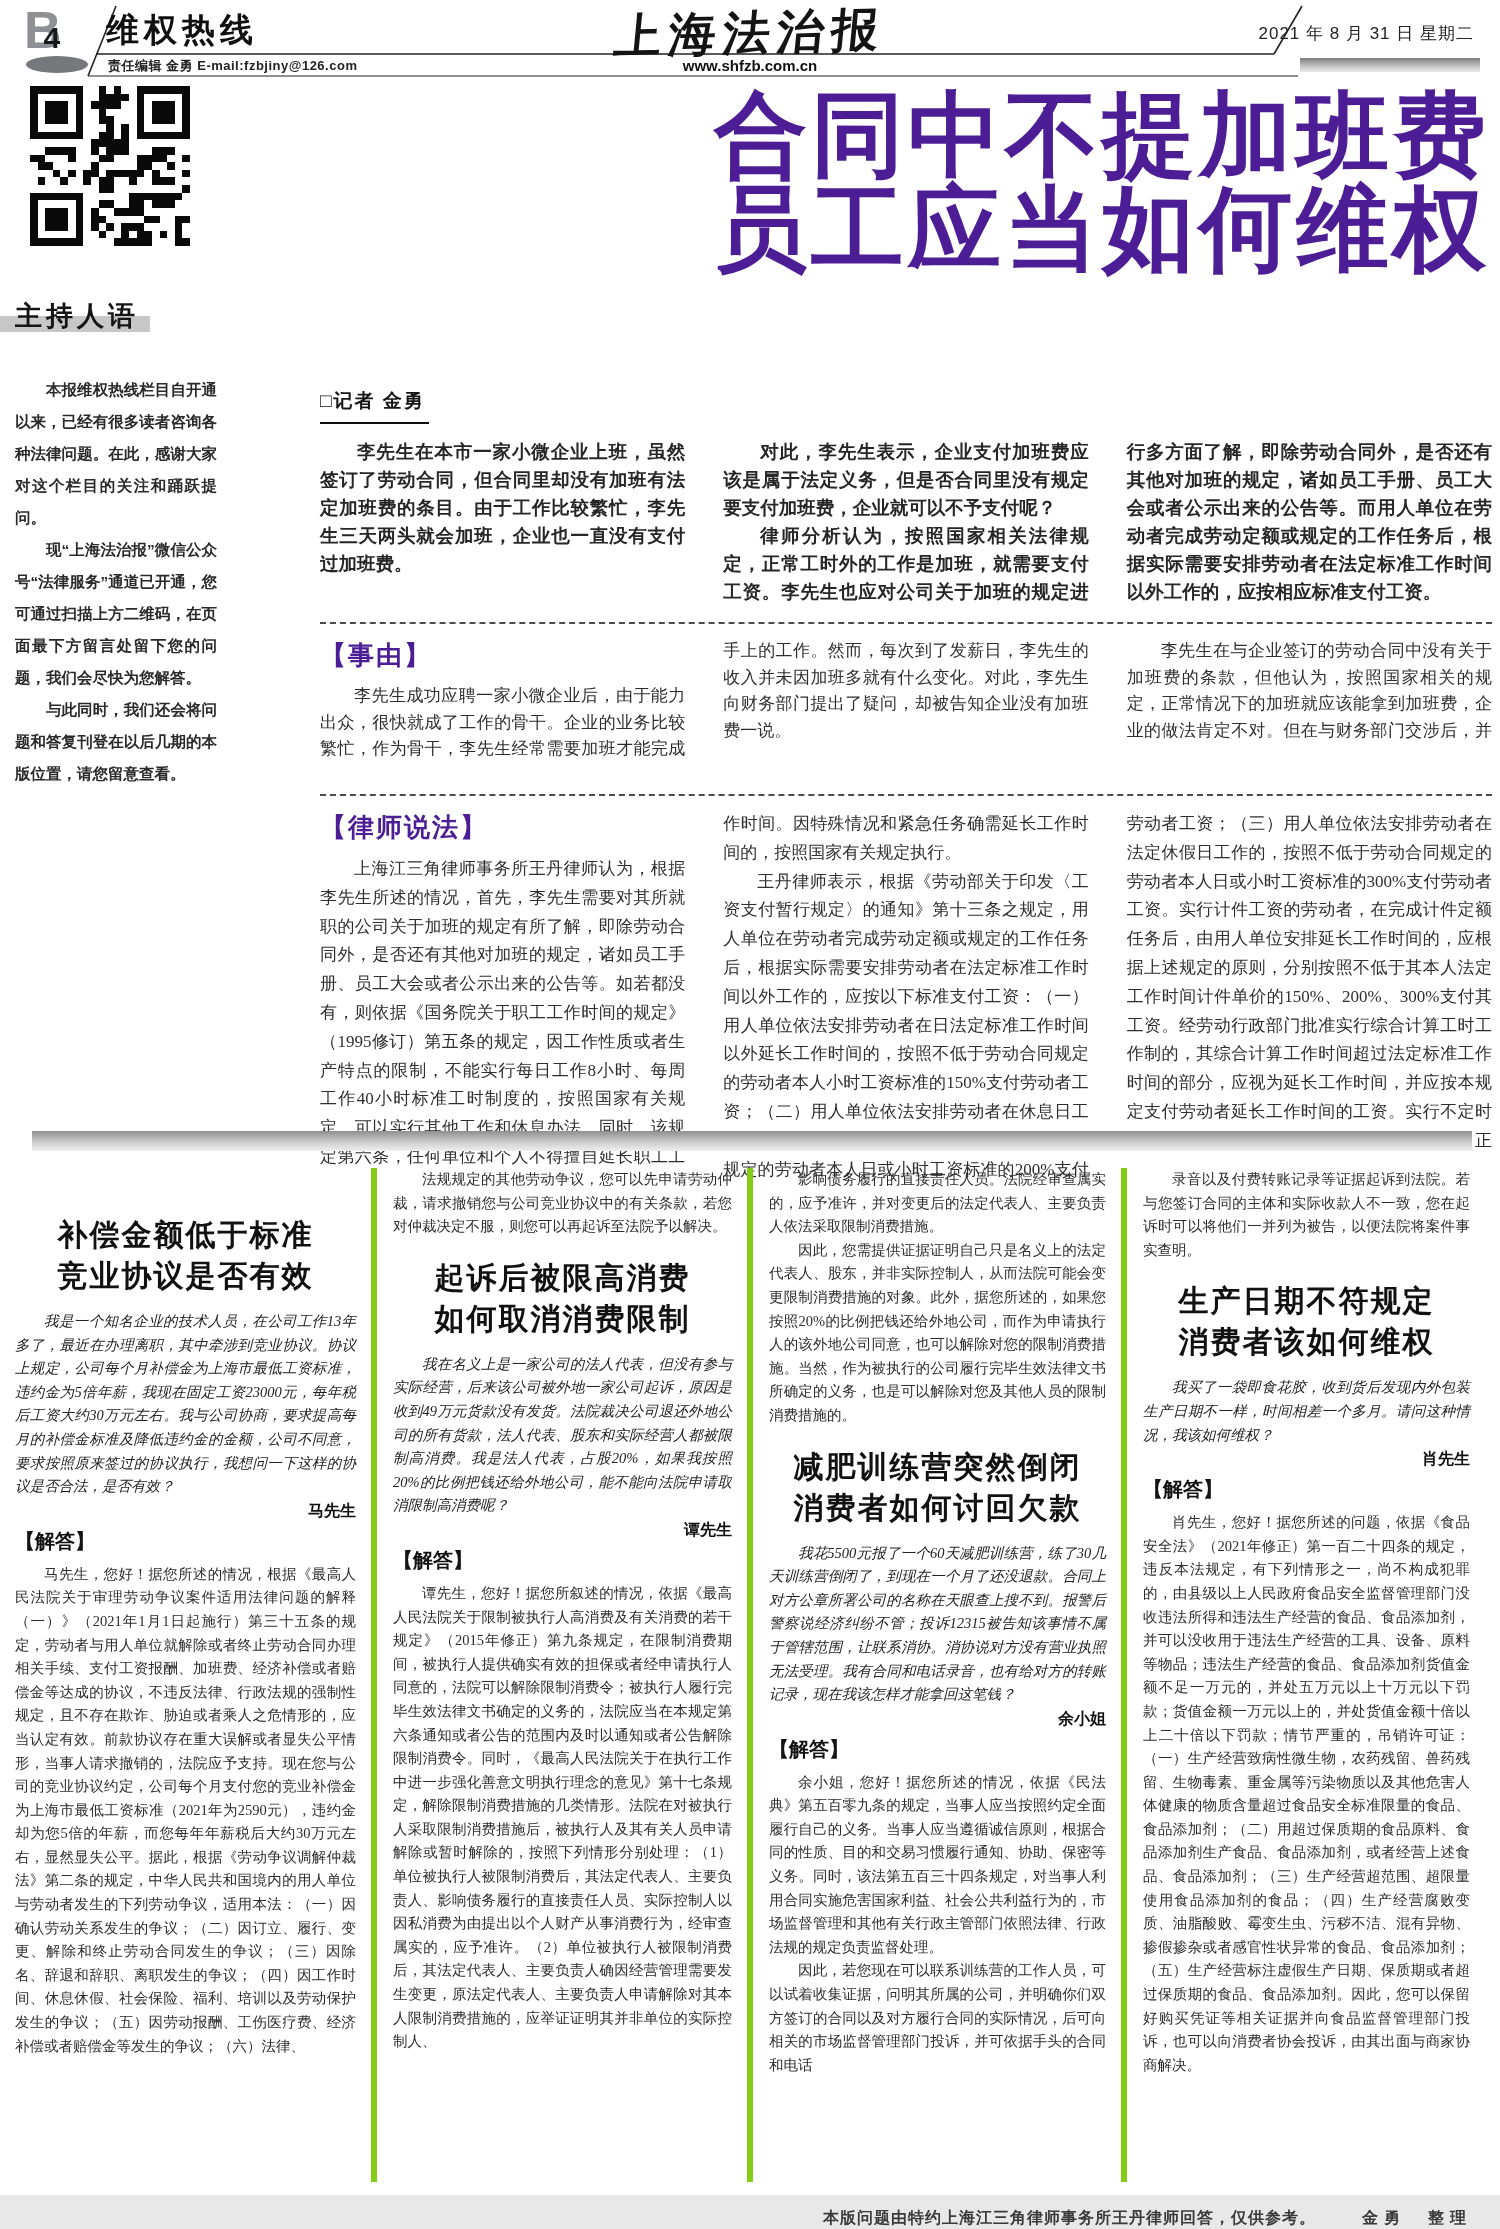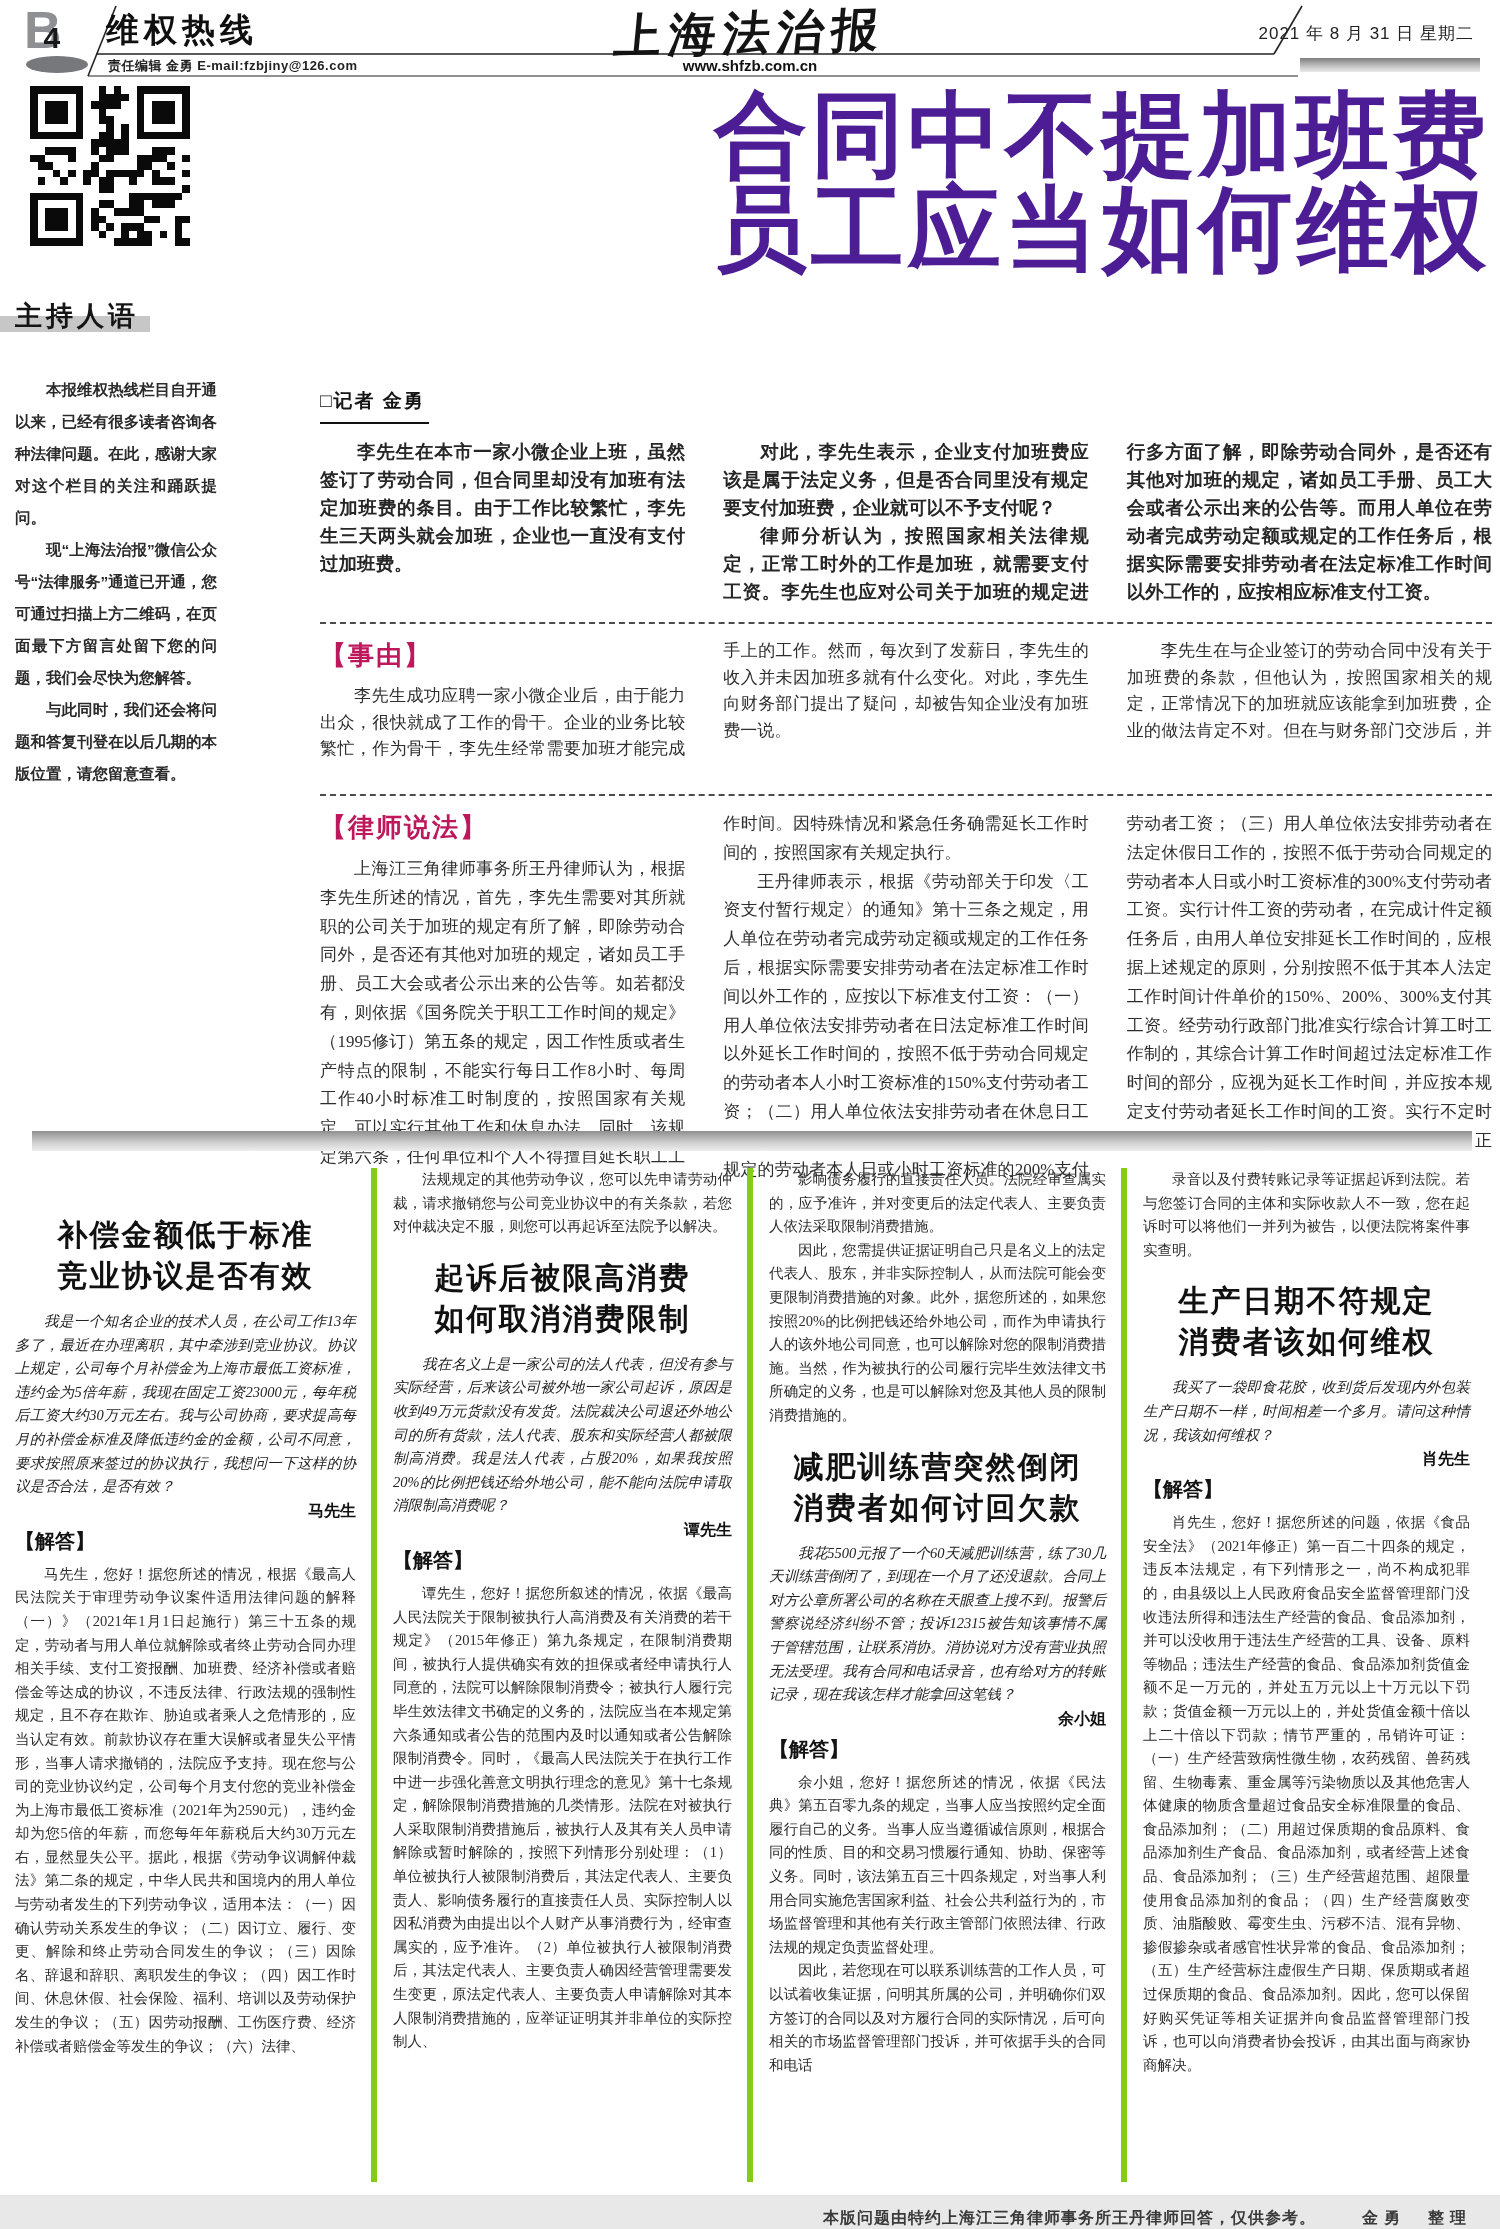--- a/index.html
+++ b/index.html
@@ -36,21 +36,21 @@
           font-weight:bold;color:#2a2a2a;}
   
   #article{position:absolute;left:320px;top:388px;width:1172px;}
   .byline{display:inline-block;font-size:19px;font-weight:bold;letter-spacing:2px;
           border-bottom:2px solid #111;padding:0 4px 8px 0;color:#151515;}
   .flow3{column-count:3;column-gap:38px;column-fill:auto;}
   #intro{height:168px;margin-top:14px;}
   #intro p{margin:0;text-indent:2em;text-align:justify;font-size:18.5px;line-height:28px;
            font-weight:bold;color:#262626;}
   .dashed{border:none;border-top:2px dashed #4c4c4c;margin:16px 0 14px 0;}
-  .sect h3{margin:0 0 10px 0;font-size:26px;font-weight:bold;letter-spacing:2px;color:#be185d;}
+  .sect h3{margin:0 0 10px 0;font-size:26px;font-weight:bold;letter-spacing:2px;color:#4c1d95;}
   .sect{height:140px;}
   .sect.tall{height:378px;}
   .sect p{margin:0;text-indent:2em;text-align:justify;font-family:"Liberation Serif",serif;
           font-size:17px;line-height:26.5px;color:#2e2e2e;}
   .sect.tall p{line-height:28.8px;}
   
   #midbar{position:absolute;left:32px;top:1131px;width:1440px;height:20px;
           background:linear-gradient(180deg,#8f8f8f,#cdcdcd 55%,#efefef);}
   
   #qa{position:absolute;left:15px;top:1168px;width:1470px;height:1014px;display:grid;

